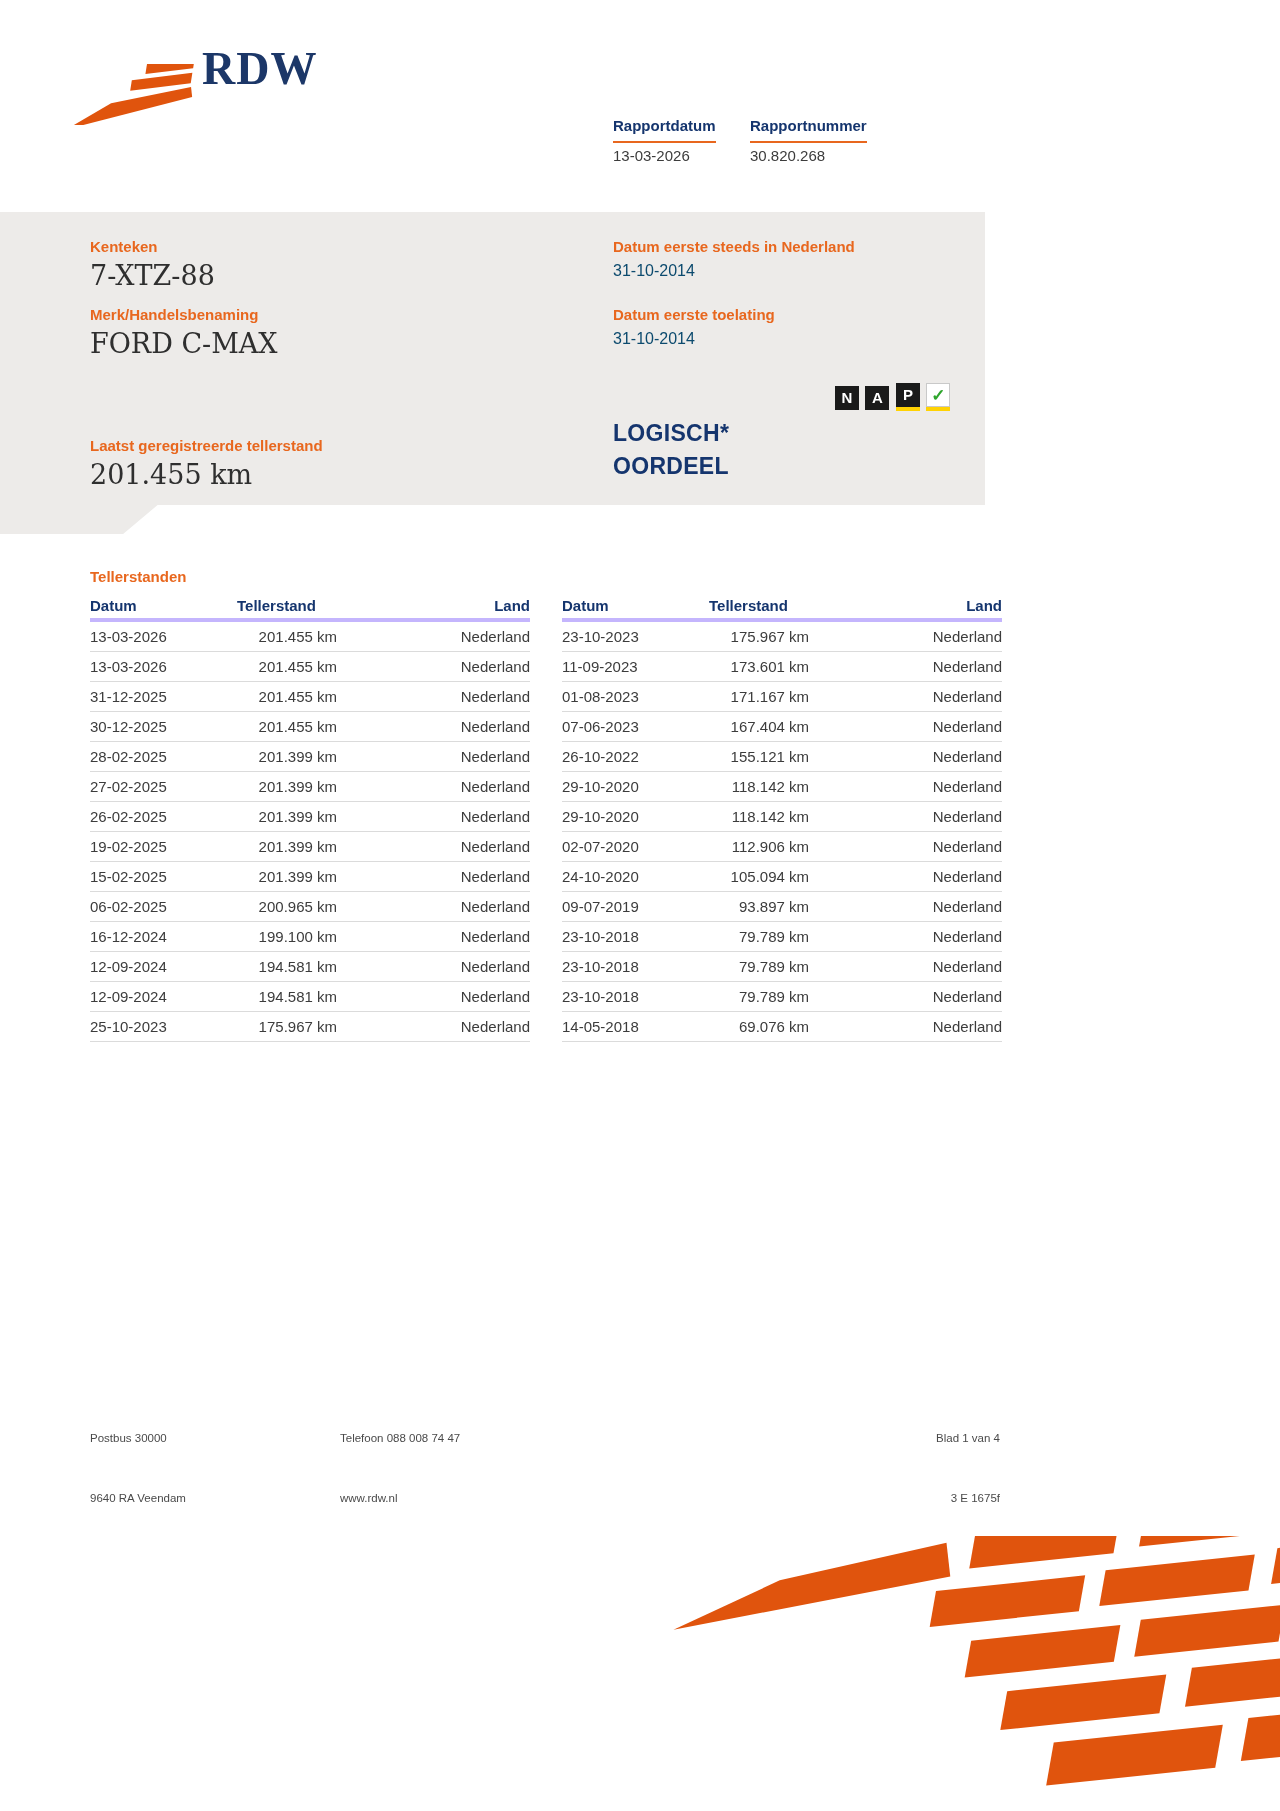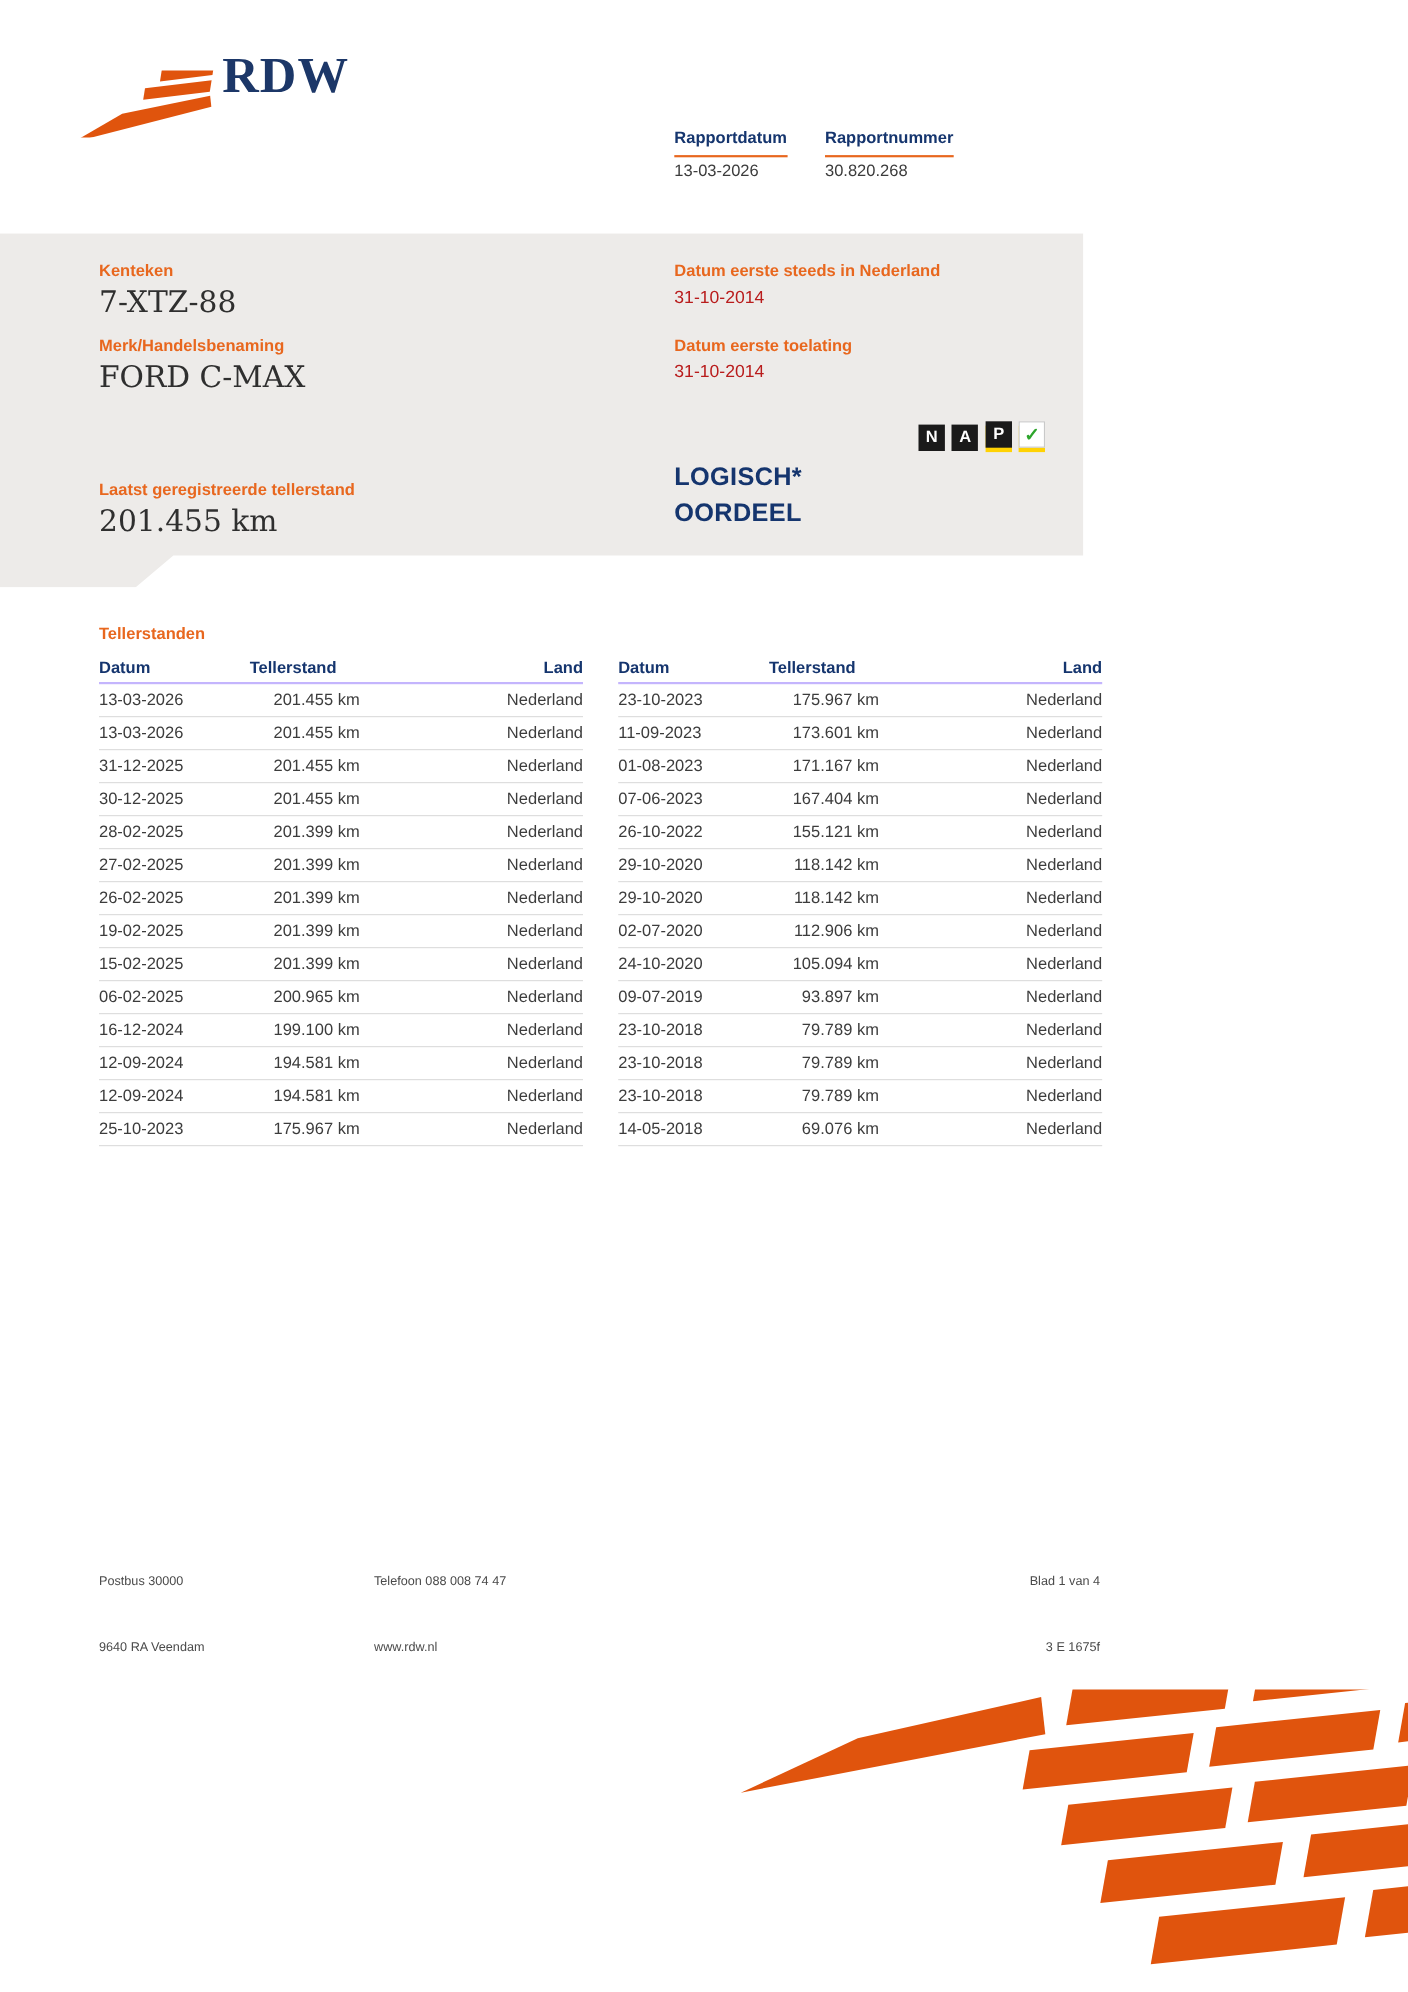--- a/index.html
+++ b/index.html
@@ -19,21 +19,21 @@
   #lbl-rapportnummer{left:750px;}
   .hdr-value{top:147px;font-size:15px;color:#3c3c3c;}
   #val-rapportdatum{left:613px;}
   #val-rapportnummer{left:750px;}
 
   
   #vehicle-panel{left:0;top:212px;width:985px;height:322px;background:#edebe9;
     clip-path:polygon(0 0,100% 0,100% 91%,16% 91%,12.5% 100%,0 100%);}
   .org-label{font-size:15px;font-weight:700;color:#e8671e;}
   .big-value{font-family:"DejaVu Serif",serif;font-size:27px;color:#2f2f2f;}
-  .mid-value{font-size:16px;color:#b91c1c;}
+  .mid-value{font-size:16px;color:#0c4a6e;}
   #lbl-kenteken{left:90px;top:238px;}
   #val-kenteken{left:90px;top:260px;}
   #lbl-merk{left:90px;top:306px;}
   #val-merk{left:90px;top:328px;}
   #lbl-afgifte{left:613px;top:238px;}
   #val-afgifte{left:613px;top:262px;}
   #lbl-toelating{left:613px;top:306px;}
   #val-toelating{left:613px;top:330px;}
   #oordeel{left:613px;top:388px;font-size:23px;font-weight:700;color:#15356e;
            line-height:33px;letter-spacing:0.3px;margin-top:29px;}
@@ -47,25 +47,25 @@
   .nap-black{background:#1a1a1a;color:#ffffff;}
   .nap-p{position:relative;top:-3px;box-shadow:0 4px 0 #ffd203;}
   .nap-check{position:relative;top:-3px;background:#ffffff;color:#2ea52c;font-size:17px;
              border:1px solid #c9c9c9;box-sizing:border-box;box-shadow:0 4px 0 #ffd203;}
 
   
   #tellerstanden-title{left:90px;top:568px;}
   .mtable{top:594px;width:440px;font-size:15px;}
   #table-left{left:90px;}
   #table-right{left:562px;}
-  .thead{display:flex;align-items:flex-end;height:28px;border-bottom:2px solid #c4b5fd;
+  .thead{display:flex;align-items:flex-end;height:28px;border-bottom:4px solid #c4b5fd;
          font-weight:700;color:#15356e;padding-bottom:4px;box-sizing:border-box;}
   .trow{display:flex;align-items:center;height:29px;border-bottom:1px solid #dbdbdb;}
   .c-datum{width:137px;}
-  .c-tstand{width:100px;}
+  .c-tstand{width:100px;margin-left:10px;}
   .thead .c-tstand{text-align:left;}
   .trow .c-tstand{text-align:right;}
   .c-land{flex:1;text-align:right;}
 
   
   #logisch-note{left:90px;top:1236px;width:880px;}
   #logisch-heading{font-size:20px;font-weight:700;color:#1e1e1e;letter-spacing:0.3px;}
   #logisch-heading .star{color:#e8671e;font-size:14px;vertical-align:7px;margin-right:4px;font-weight:700;}
   #logisch-body{margin-top:12px;color:#e8671e;font-size:15.5px;line-height:30px;}
 

